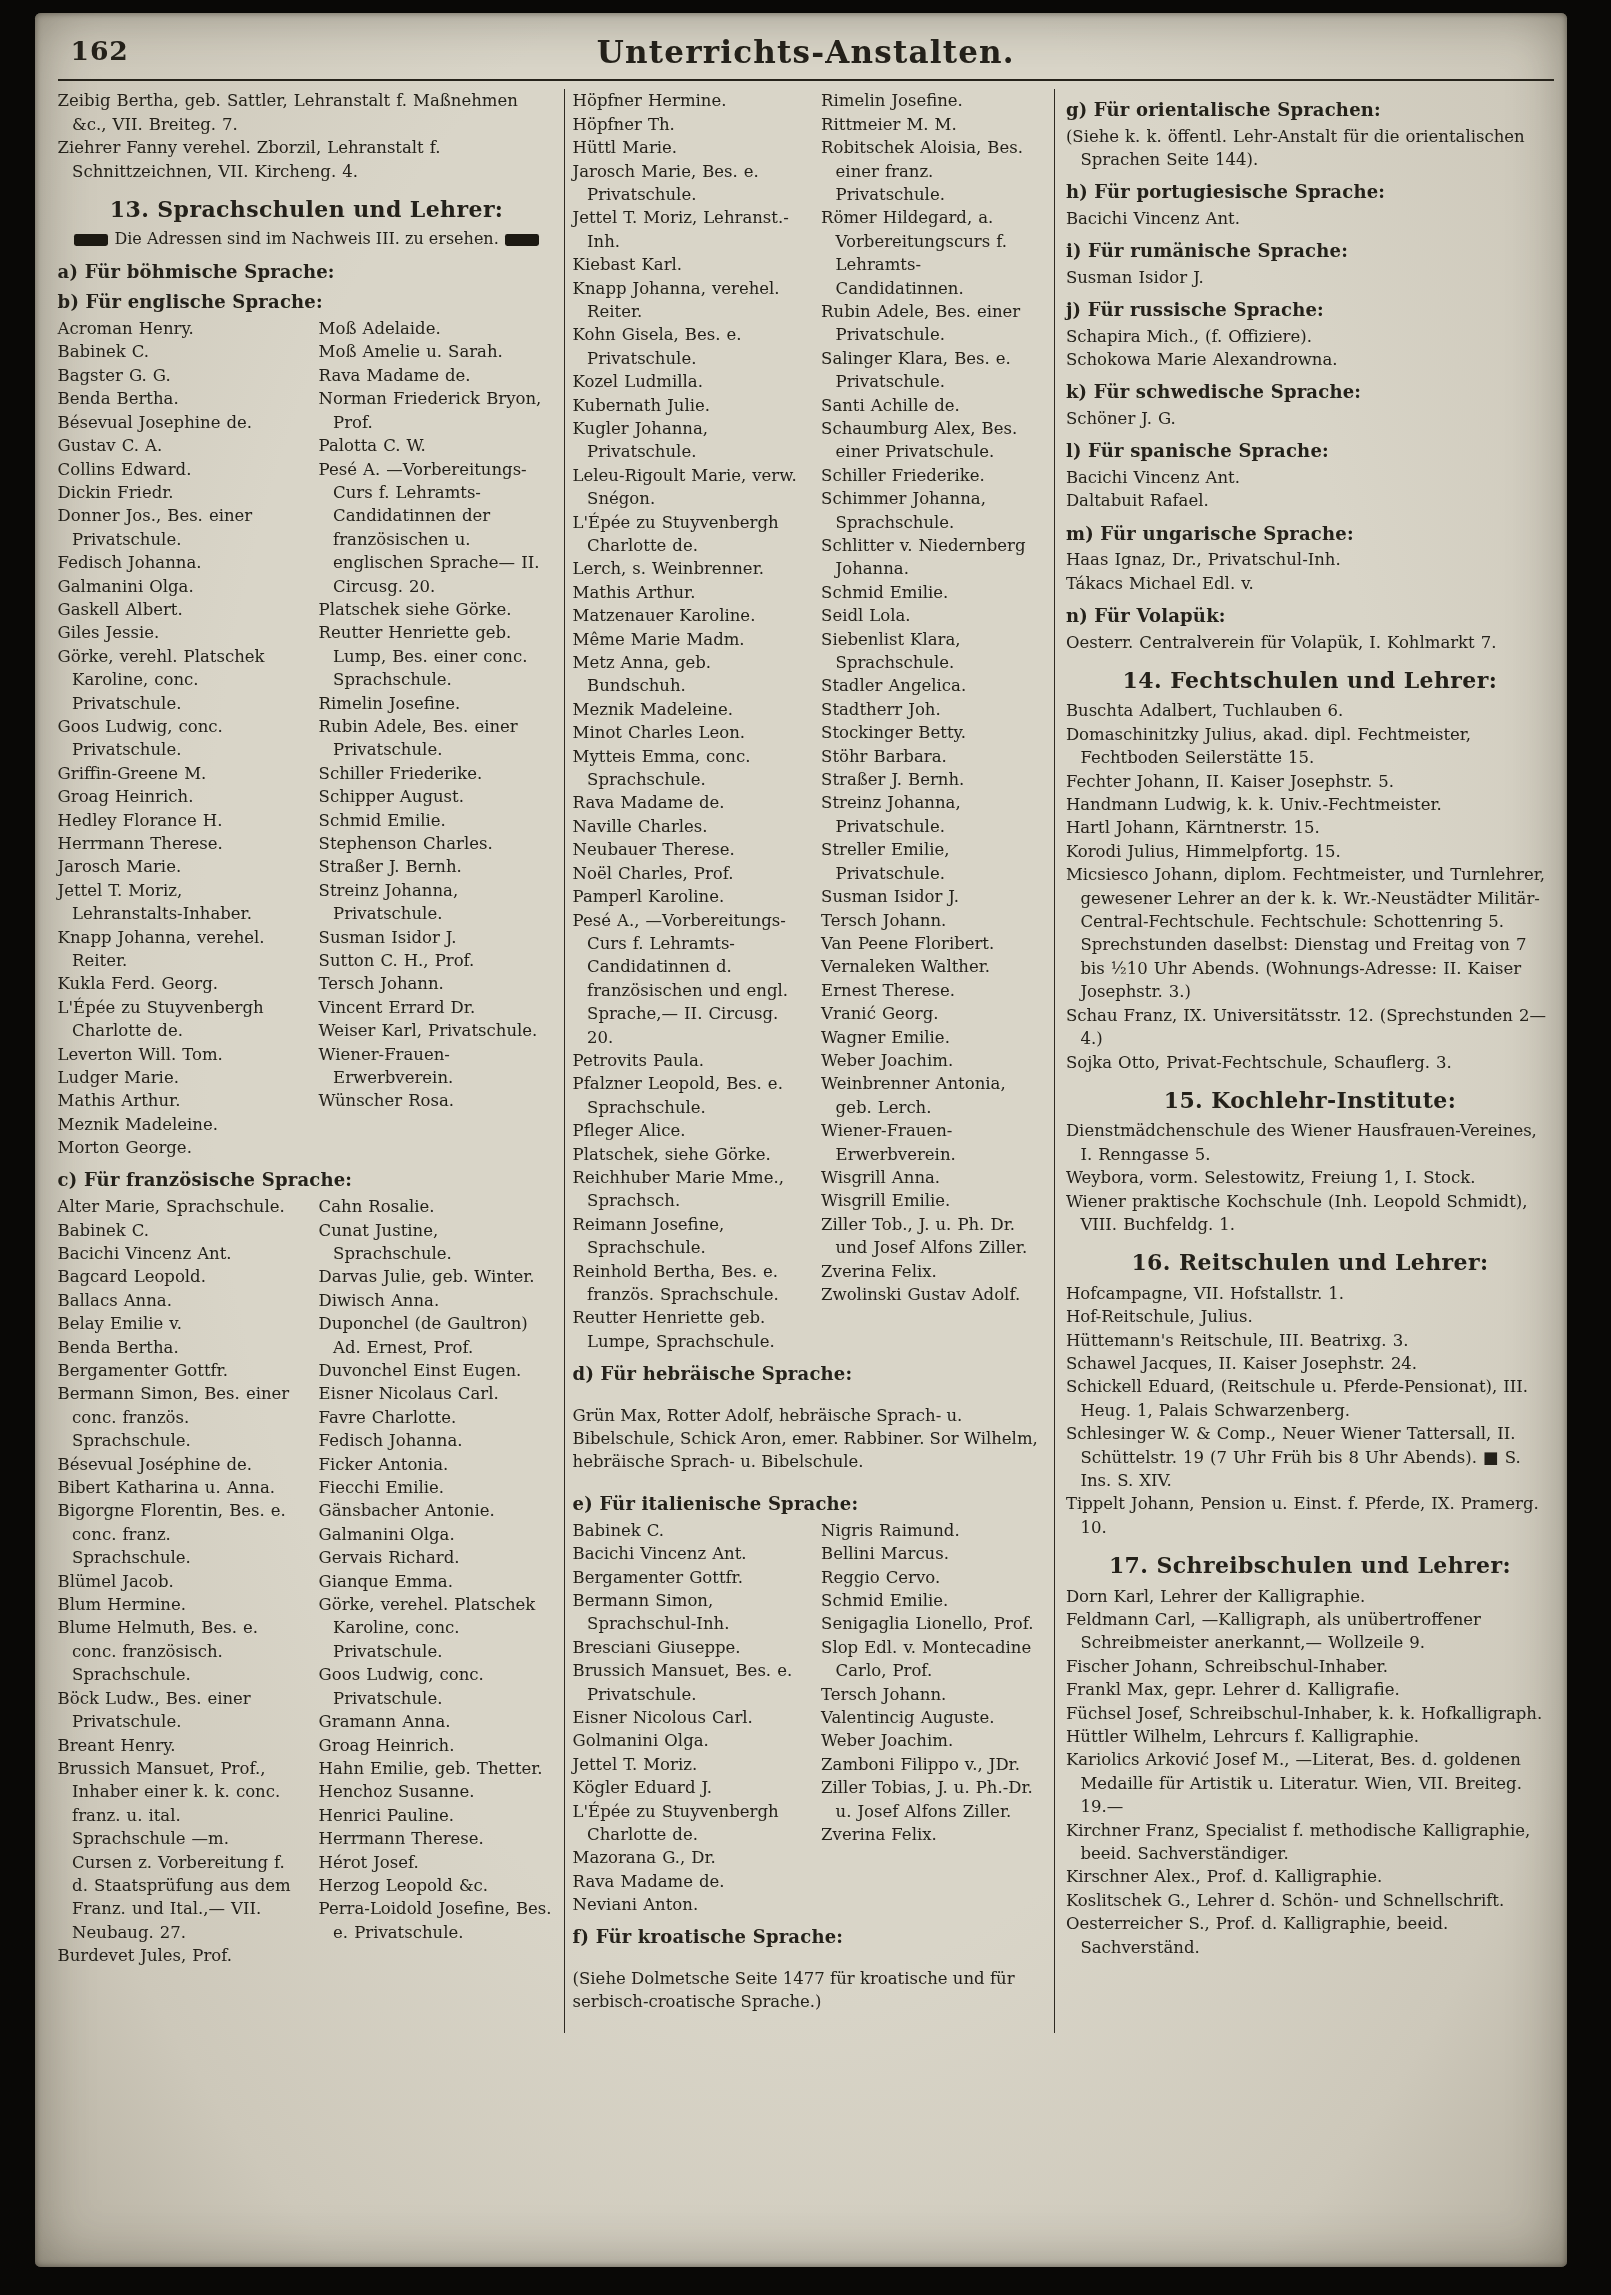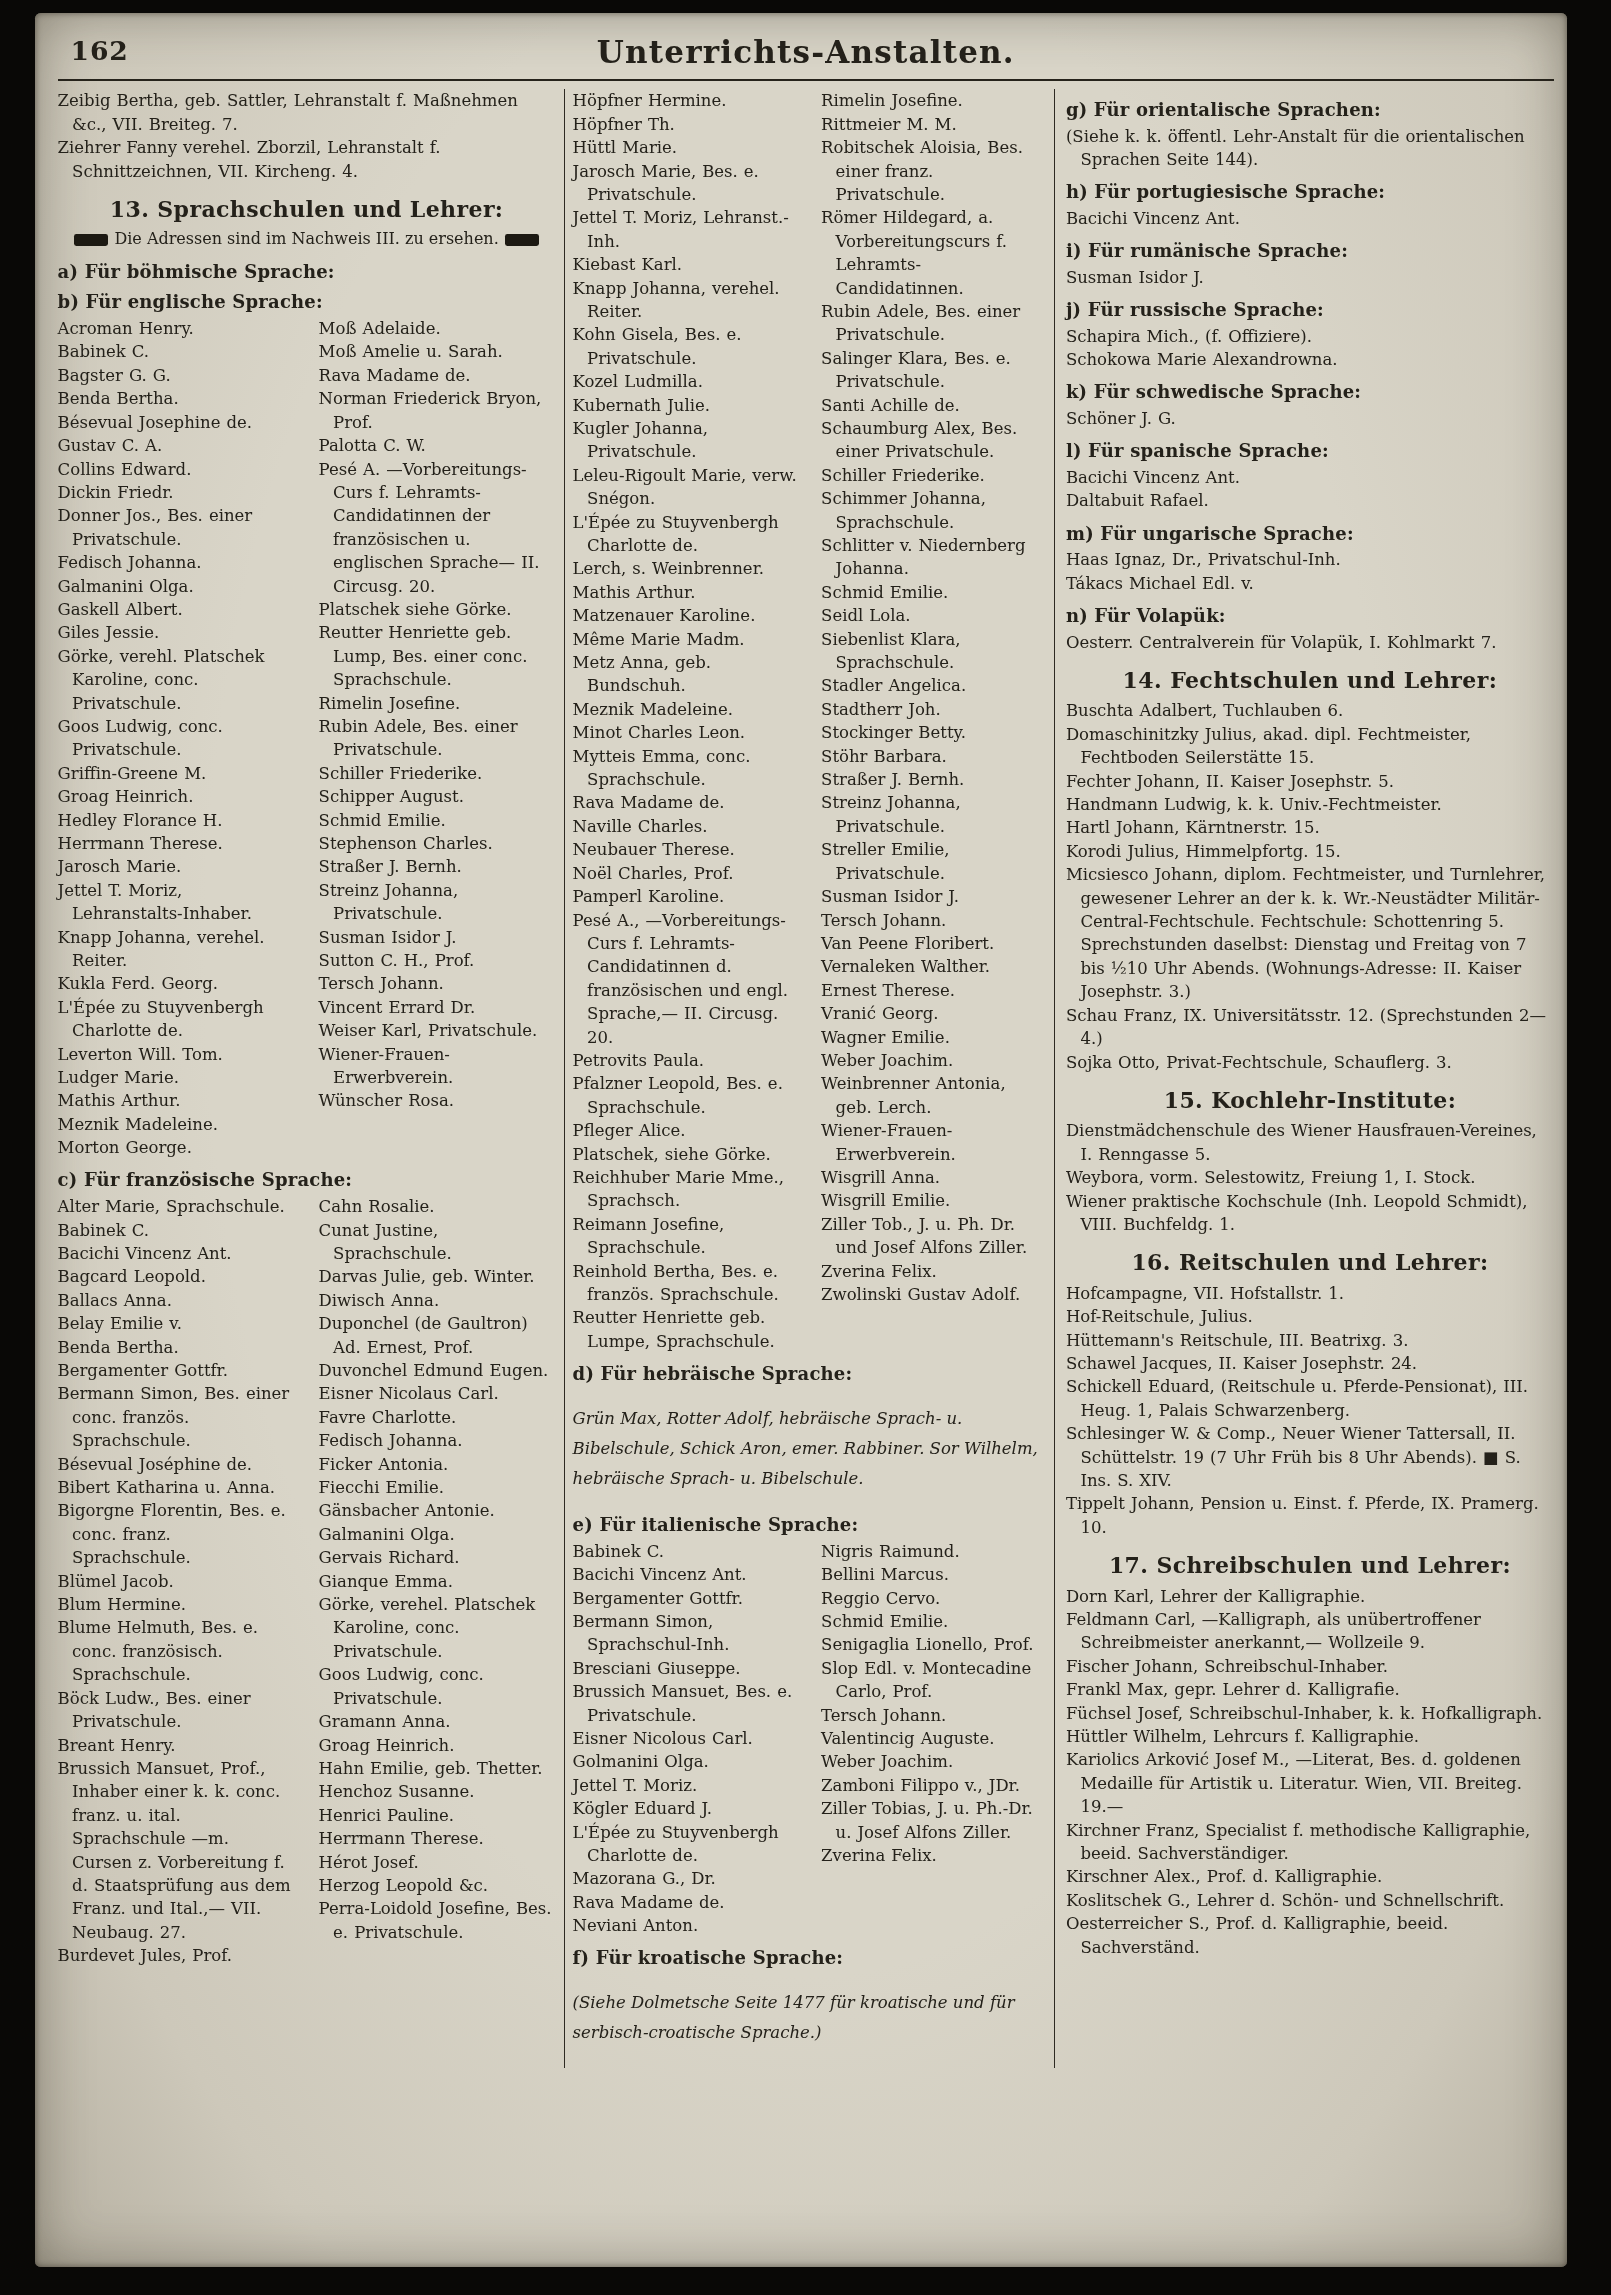--- a/index.html
+++ b/index.html
@@ -28,21 +28,21 @@
   .columns{display:flex;align-items:stretch;}
   .col{box-sizing:border-box;}
   .col-left{width:506px;padding-right:8px;}
   .col-mid{width:490px;padding:0 8px;border-left:1.6px solid #2e2a22;}
   .col-right{flex:1;padding-left:11.3px;border-left:1.6px solid #2e2a22;}
   .entry{
     font-size:16.5px;line-height:23.4px;
     padding-left:14.5px;text-indent:-14.5px;
     word-spacing:0.8px;
   }
-  .paragraph{font-size:16.5px;line-height:30px;margin:20px 0;font-style:italic;}
+  .paragraph{font-size:16.5px;line-height:23px;margin:20px 0;}
   .heading{font-size:22px;font-weight:700;text-align:center;margin:13px 0 6.4px 0;letter-spacing:0.4px;}
   .subheading{font-size:18px;font-weight:700;margin:9.7px 0 4.8px 0;letter-spacing:0.2px;}
   .note{text-align:center;font-size:16px;line-height:22.6px;margin:1.6px 0 6.4px 0;}
   .manicule{
     display:inline-block;width:34px;height:12px;
     background:#1c1912;border-radius:2.4px;
     vertical-align:middle;margin:0 6.4px;
   }
   .two-col{display:flex;gap:24px;}
   .subcol{flex:1;min-width:0;}
@@ -156,21 +156,21 @@
             <div class="entry">Breant Henry.</div>
             <div class="entry">Brussich Mansuet, Prof., Inhaber einer k. k. conc. franz. u. ital. Sprachschule —m. Cursen z. Vorbereitung f. d. Staatsprüfung aus dem Franz. und Ital.,— VII. Neubaug. 27.</div>
             <div class="entry">Burdevet Jules, Prof.</div>
           </div>
         <div class="subcol">
             <div class="entry">Cahn Rosalie.</div>
             <div class="entry">Cunat Justine, Sprachschule.</div>
             <div class="entry">Darvas Julie, geb. Winter.</div>
             <div class="entry">Diwisch Anna.</div>
             <div class="entry">Duponchel (de Gaultron) Ad. Ernest, Prof.</div>
-            <div class="entry">Duvonchel Edmund Eugen.</div>
+            <div class="entry">Duvonchel Einst Eugen.</div>
             <div class="entry">Eisner Nicolaus Carl.</div>
             <div class="entry">Favre Charlotte.</div>
             <div class="entry">Fedisch Johanna.</div>
             <div class="entry">Ficker Antonia.</div>
             <div class="entry">Fiecchi Emilie.</div>
             <div class="entry">Gänsbacher Antonie.</div>
             <div class="entry">Galmanini Olga.</div>
             <div class="entry">Gervais Richard.</div>
             <div class="entry">Gianque Emma.</div>
             <div class="entry">Görke, verehel. Platschek Karoline, conc. Privatschule.</div>

